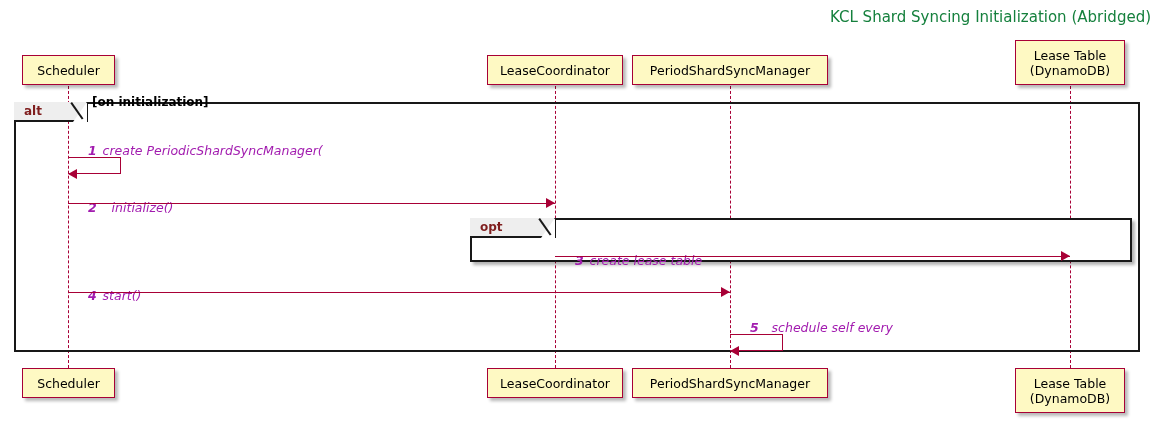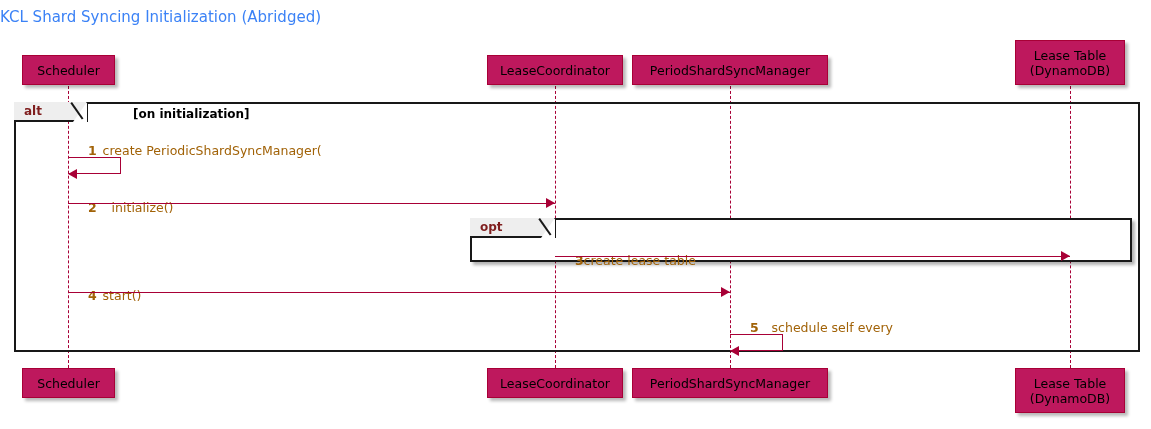--- a/index.html
+++ b/index.html
@@ -15,31 +15,31 @@
     font-family: "DejaVu Sans", sans-serif;
     overflow: hidden;
   }
 
   
   .diagram-title {
     position: absolute;
     left: 0;
     top: 8px;
     width: 1151px;
-    text-align: left;
+    text-align: right;
     font-size: 15px;
-    color: #3b82f6;
+    color: #15803d;
     white-space: pre;
   }
 
   
   .participant {
     position: absolute;
     box-sizing: border-box;
-    background: #be185d;
+    background: #fef9c3;
     border: 1.5px solid #A80036;
     box-shadow: 3px 3px 3px rgba(0,0,0,0.28);
     color: #000000;
     font-size: 12.5px;
     line-height: 15px;
     text-align: center;
     display: flex;
     align-items: center;
     justify-content: center;
     white-space: pre;
@@ -121,24 +121,25 @@
     border-style: solid;
     border-width: 5px 0 5px 9px;
     border-color: transparent transparent transparent #A80036;
   }
   .msg-arrow.left {
     border-width: 5px 9px 5px 0;
     border-color: transparent #A80036 transparent transparent;
   }
   .msg-label {
     position: absolute;
-    color: #a16207;
+    color: #a21caf;
     font-size: 12.5px;
     line-height: 15px;
     white-space: pre;
+    font-style: italic;
   }
   .msg-seq {
     font-weight: bold;
     font-size: 12.5px;
   }
 
   
   .self-loop {
     position: absolute;
     box-sizing: border-box;
@@ -158,21 +159,21 @@
   <div class="lifeline" style="left:555px; top:86px; height:282px;"></div>
   <div class="lifeline" style="left:730px; top:86px; height:282px;"></div>
   <div class="lifeline" style="left:1070px; top:86px; height:282px;"></div>
 
   <div class="frame" style="left:14px; top:102px; width:1126px; height:250px;">
     <div class="frame-tab" style="left:-2px; top:-2px; width:74px;">
       <span>alt</span>
       <span class="frame-tab-corner"></span>
     </div>
   </div>
-  <div class="frame-guard" style="left:92px; top:107px;margin-left:41px;">[on initialization]</div>
+  <div class="frame-guard" style="left:92px; top:95px;">[on initialization]</div>
 
   <div class="msg-label" style="left:72px; top:128px;">
     <span class="msg-seq">1</span><span style="margin-left:6px;">create PeriodicShardSyncManager(</span><br>
   </div>
   <div class="self-loop" style="left:68px; top:157px; width:53px; height:17px;"></div>
   <div class="msg-arrow left" style="left:68px; top:169px;"></div>
 
   <div class="msg-label" style="left:72px; top:185px;">
     <span class="msg-seq">2</span><span style="margin-left:15px;">initialize()</span>
   </div>
@@ -180,21 +181,21 @@
   <div class="msg-arrow" style="left:546px; top:198px;"></div>
 
   <div class="frame shadowed" style="left:470px; top:218px; width:662px; height:44px;">
     <div class="frame-tab" style="left:-2px; top:-2px; width:86px;">
       <span>opt</span>
       <span class="frame-tab-corner"></span>
     </div>
   </div>
 
   <div class="msg-label" style="left:559px; top:238px;">
-    <span class="msg-seq">3</span><span style="margin-left:0;">create lease table</span>
+    <span class="msg-seq">3</span><span style="margin-left:6px;">create lease table</span>
   </div>
   <div class="msg-line" style="left:555px; top:256px; width:515px;"></div>
   <div class="msg-arrow" style="left:1061px; top:251px;"></div>
 
   <div class="msg-label" style="left:72px; top:273px;text-align:right;">
     <span class="msg-seq">4</span><span style="margin-left:6px;">start()</span>
   </div>
   <div class="msg-line" style="left:68px; top:292px; width:662px;"></div>
   <div class="msg-arrow" style="left:721px; top:287px;"></div>
 

